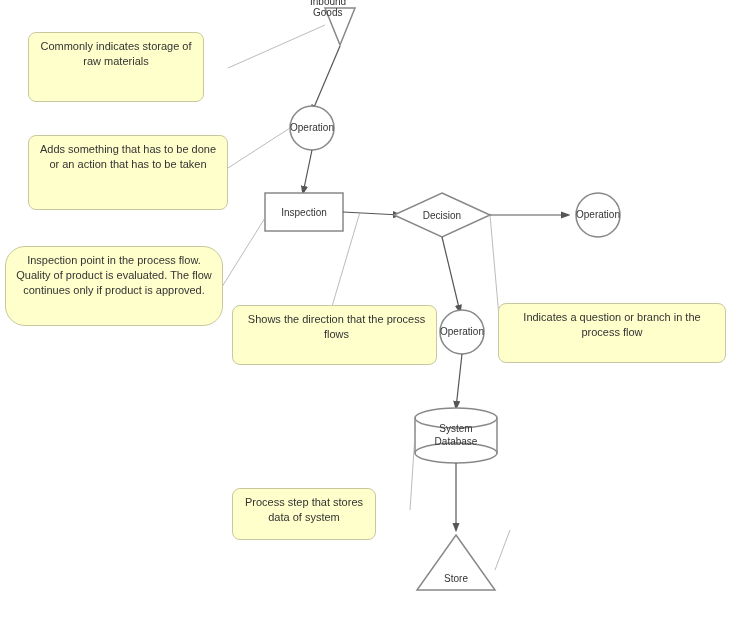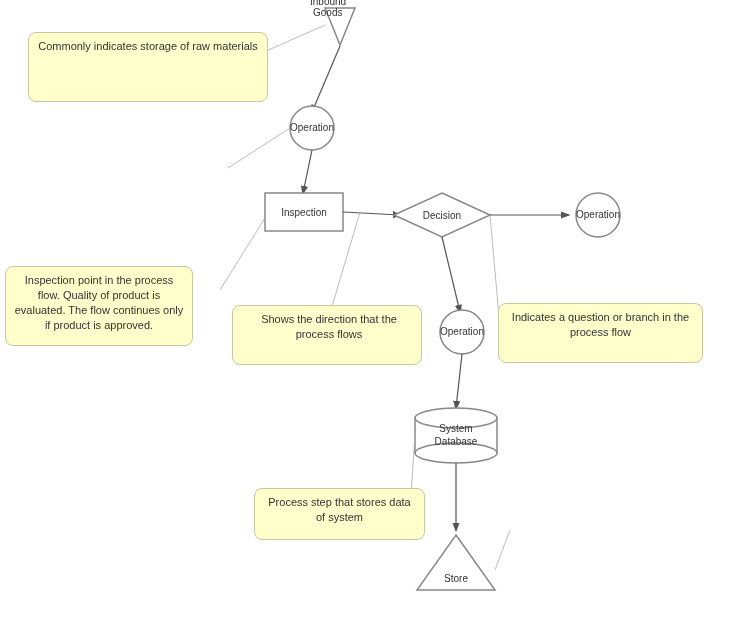--- a/index.html
+++ b/index.html
@@ -101,35 +101,38 @@
 
     <line x1="360" y1="212" x2="325" y2="330" stroke="#aaa" stroke-width="0.8"></line>
 
     <line x1="490" y1="215" x2="500" y2="328" stroke="#aaa" stroke-width="0.8"></line>
 
     <line x1="415" y1="435" x2="410" y2="510" stroke="#aaa" stroke-width="0.8"></line>
 
     <line x1="495" y1="570" x2="510" y2="530" stroke="#aaa" stroke-width="0.8"></line>
   </svg>
 
-  <div class="callout" style="left:28px; top:32px; width:240px; min-height:70px;">
+  <div class="callout" style="left:28px; top:32px; width:176px; min-height:70px;">
     <span>Commonly indicates storage of raw materials</span>
   </div>
 
+  <div class="callout" style="left:28px; top:135px; width:200px; min-height:75px;">
+    <span>Adds something that has to be done or an action that has to be taken</span>
+  </div>
 
-  <div class="callout" style="left:5px; top:266px; width:188px; min-height:80px;">
+  <div class="callout" style="left:5px; top:246px; width:218px; min-height:80px;border-radius:20px;">
     <span>Inspection point in the process flow. Quality of product is evaluated. The flow continues only if product is approved.</span>
   </div>
 
-  <div class="callout" style="left:232px; top:305px; width:190px; min-height:60px;padding-left:12px;">
+  <div class="callout" style="left:232px; top:305px; width:205px; min-height:60px;padding-left:12px;">
     <span>Shows the direction that the process flows</span>
   </div>
 
-  <div class="callout" style="left:498px; top:303px; width:205px; min-height:60px;">
+  <div class="callout" style="left:498px; top:303px; width:228px; min-height:60px;">
     <span>Indicates a question or branch in the process flow</span>
   </div>
 
-  <div class="callout" style="left:232px; top:488px; width:171px; min-height:52px;margin-left:22px;">
+  <div class="callout" style="left:232px; top:488px; width:144px; min-height:52px;">
     <span>Process step that stores data of system</span>
   </div>
 
 
 </div>
 
 </body></html>

